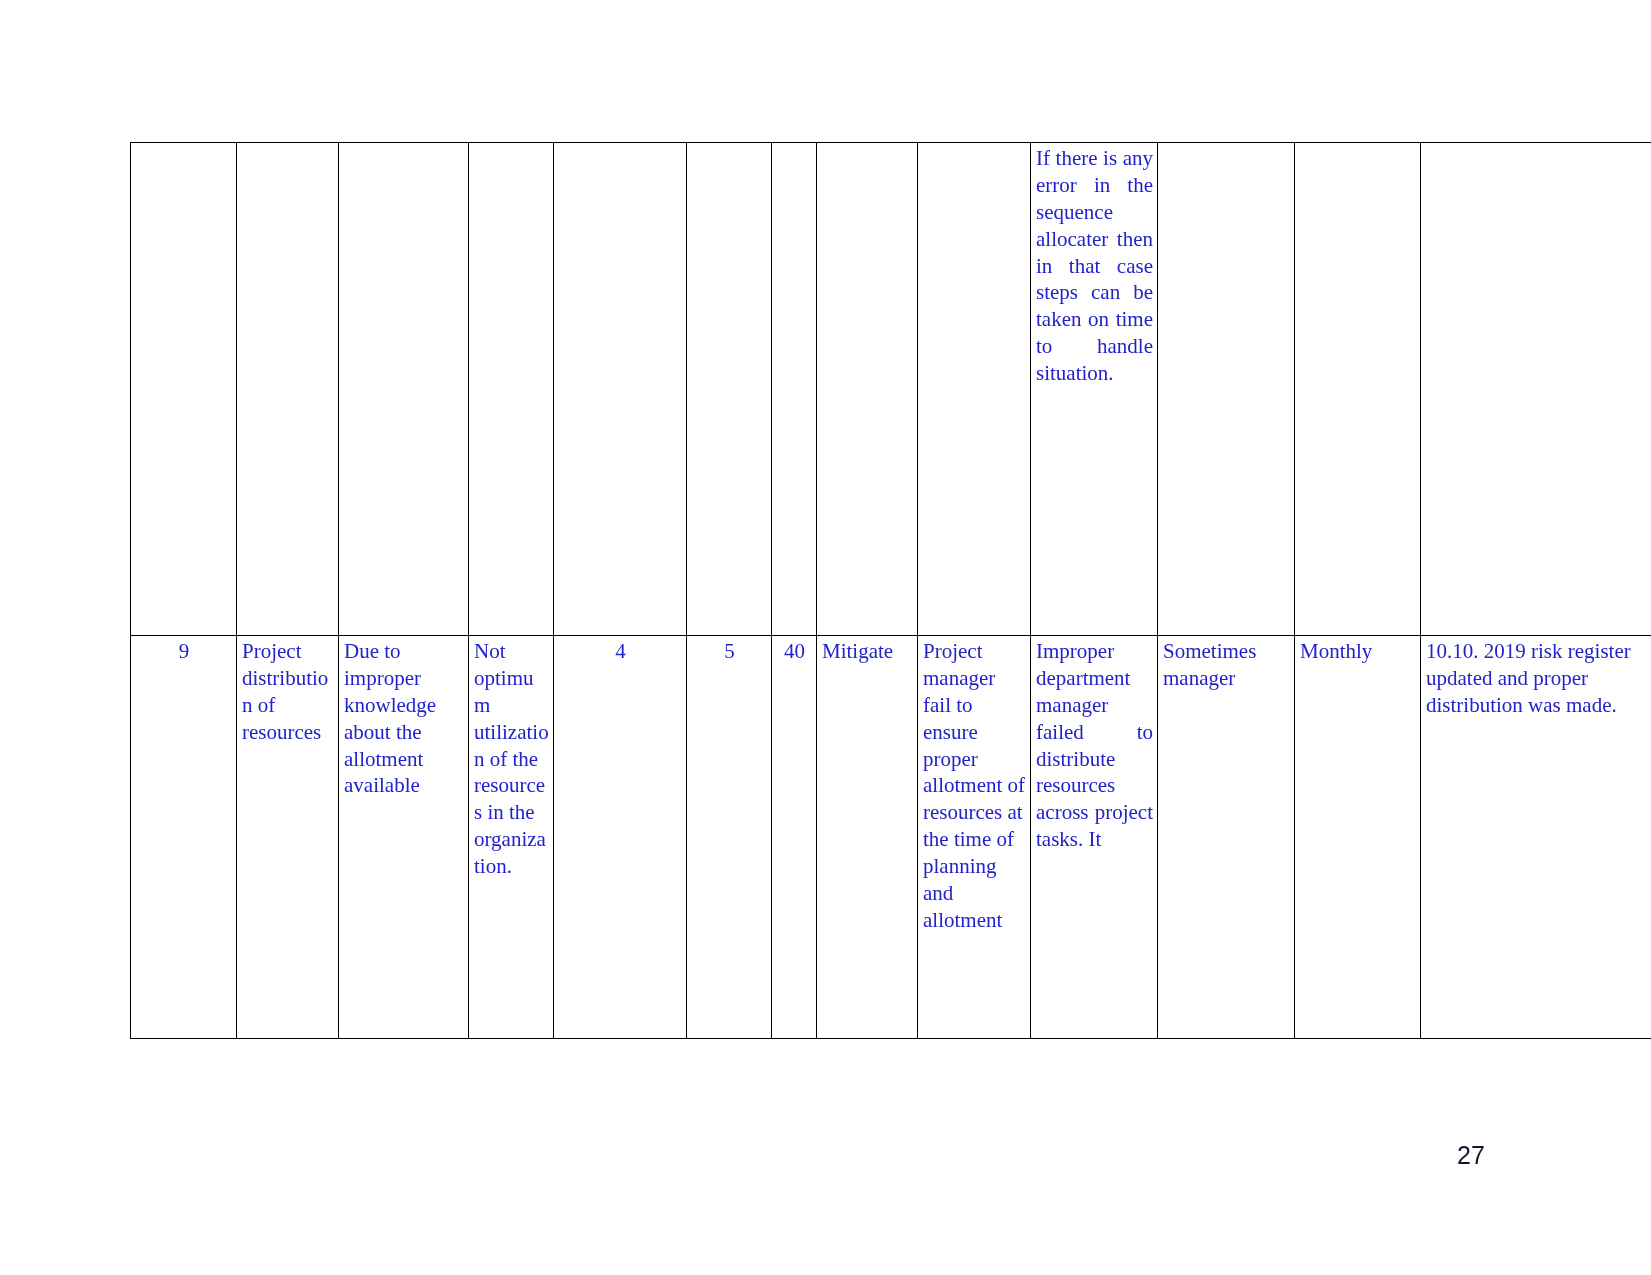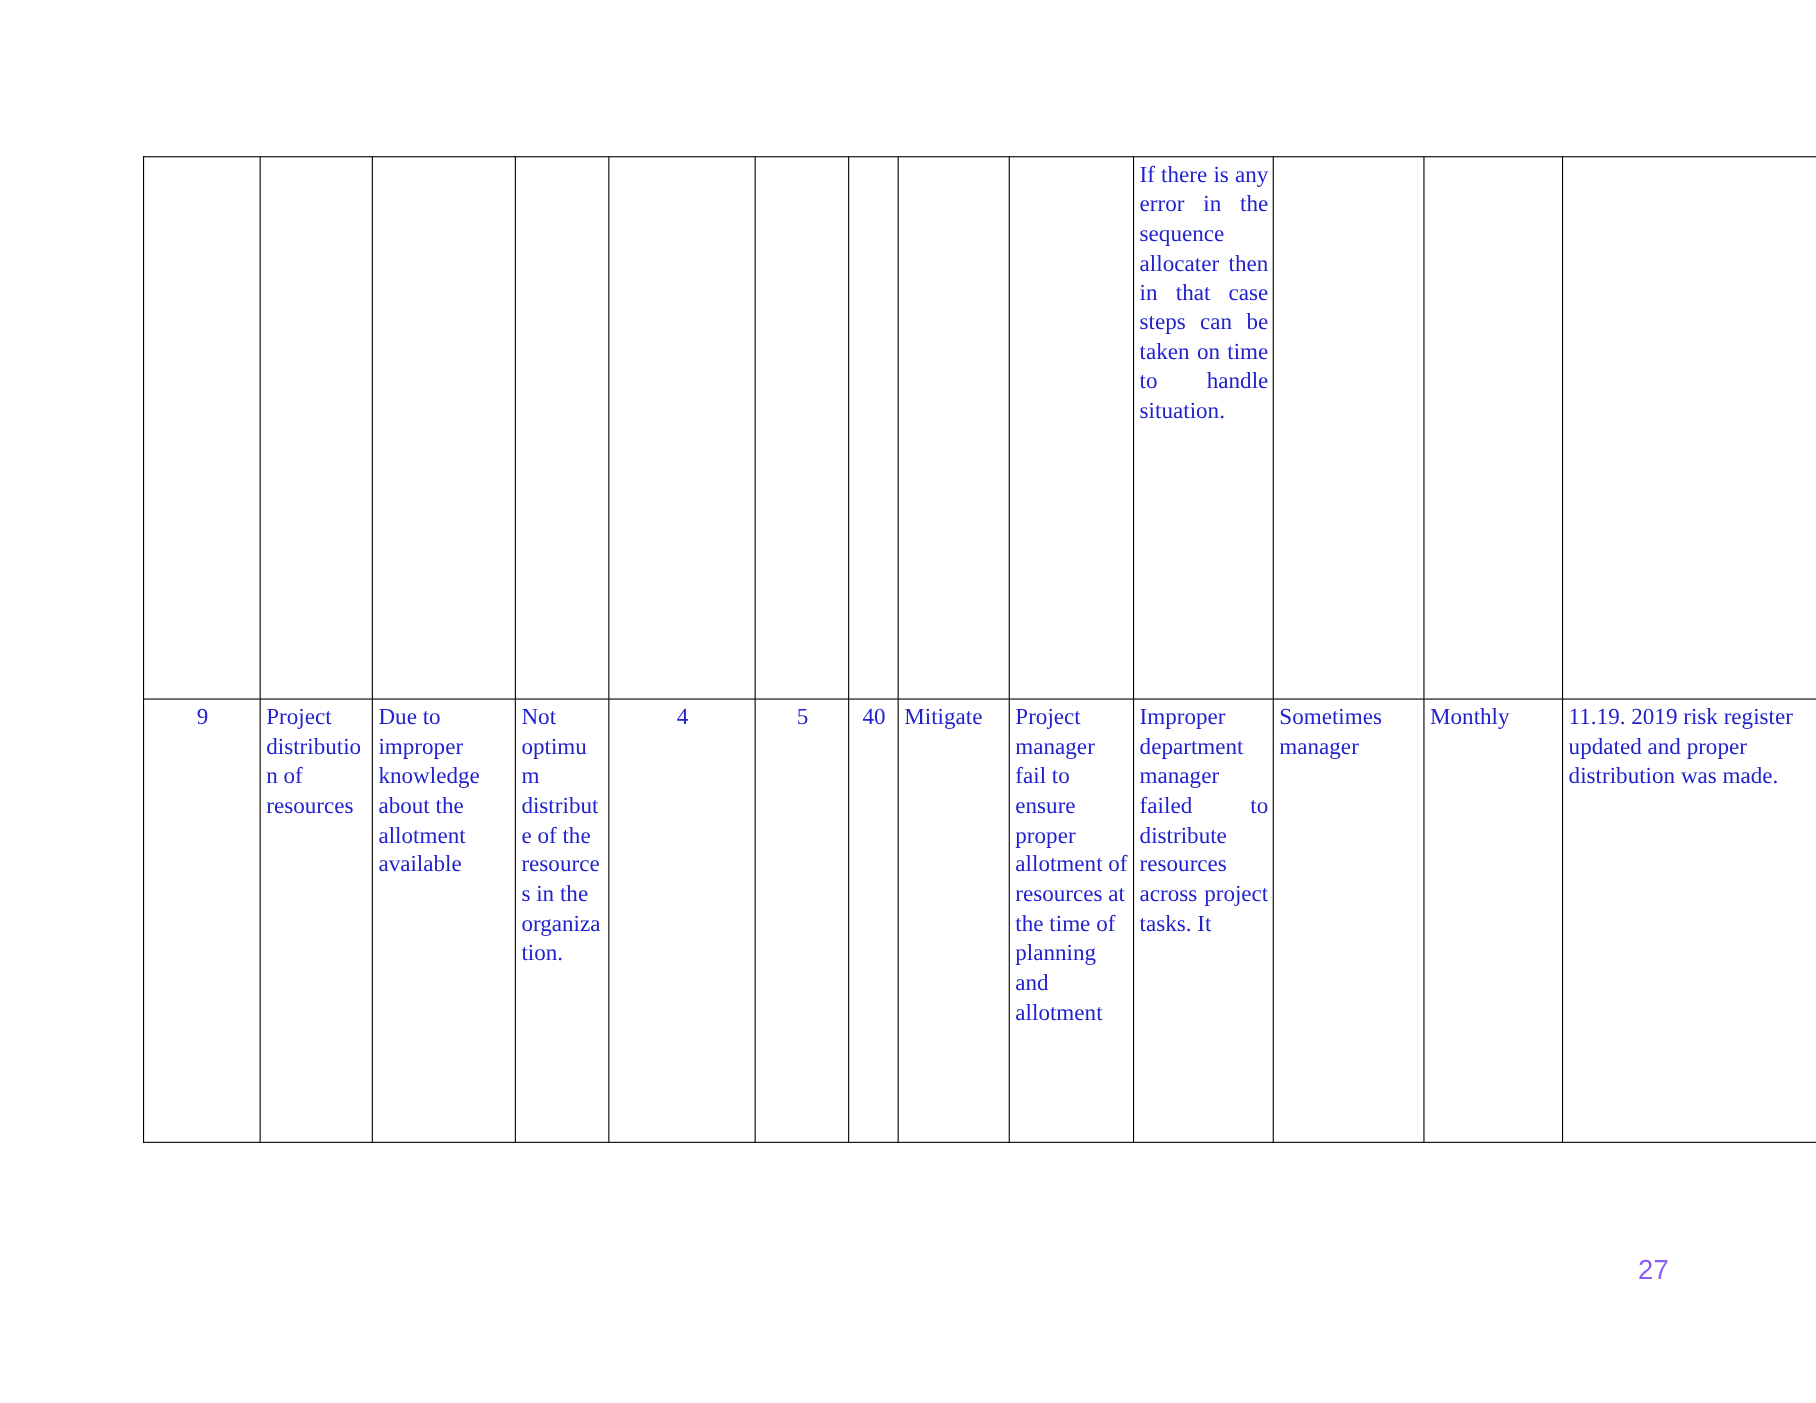--- a/index.html
+++ b/index.html
@@ -77,22 +77,22 @@
   .cellblock {
     display: block;
     white-space: pre-wrap;
   }
 
   .page-number {
     position: absolute;
     left: 1457px;
     top: 1143px;
     width: 60px;
-    text-align: right;
-    color: #8b5cf6;
+    text-align: left;
+    color: #0f172a;
     font-family: "Liberation Sans", "DejaVu Sans", sans-serif;
     font-size: 25px;
     line-height: 1;
   }
 </style>
 </head>
 <body>
 
 <div class="page">
 
@@ -159,21 +159,21 @@
         <td class="center">
             <span class="cellblock">9</span>
           </td>
         <td class="tight">
             <span class="cellblock">Project distribution of resources</span>
           </td>
         <td class="tight">
             <span class="cellblock">Due to improper knowledge about the allotment available</span>
           </td>
         <td class="tight">
-            <span class="cellblock">Not optimum distribute of the resources in the organization.</span>
+            <span class="cellblock">Not optimum utilization of the resources in the organization.</span>
           </td>
         <td class="center">
             <span class="cellblock">4</span>
           </td>
         <td class="center">
             <span class="cellblock">5</span>
           </td>
         <td class="center tight">
             <span class="cellblock">40</span>
           </td>
@@ -186,21 +186,21 @@
         <td class="justify-wide">
             <span class="cellblock">Improper department manager failed to distribute resources across project tasks. It</span>
           </td>
         <td class="justify-wide">
             <span class="cellblock">Sometimes manager</span>
           </td>
         <td>
             <span class="cellblock">Monthly</span>
           </td>
         <td class="tight">
-            <span class="cellblock">11.19. 2019 risk register updated and proper distribution was made.</span>
+            <span class="cellblock">10.10. 2019 risk register updated and proper distribution was made.</span>
           </td>
       </tr>
     </tbody>
   </table>
 
   <div class="page-number">27</div>
 
 </div>
 
 </body></html>

